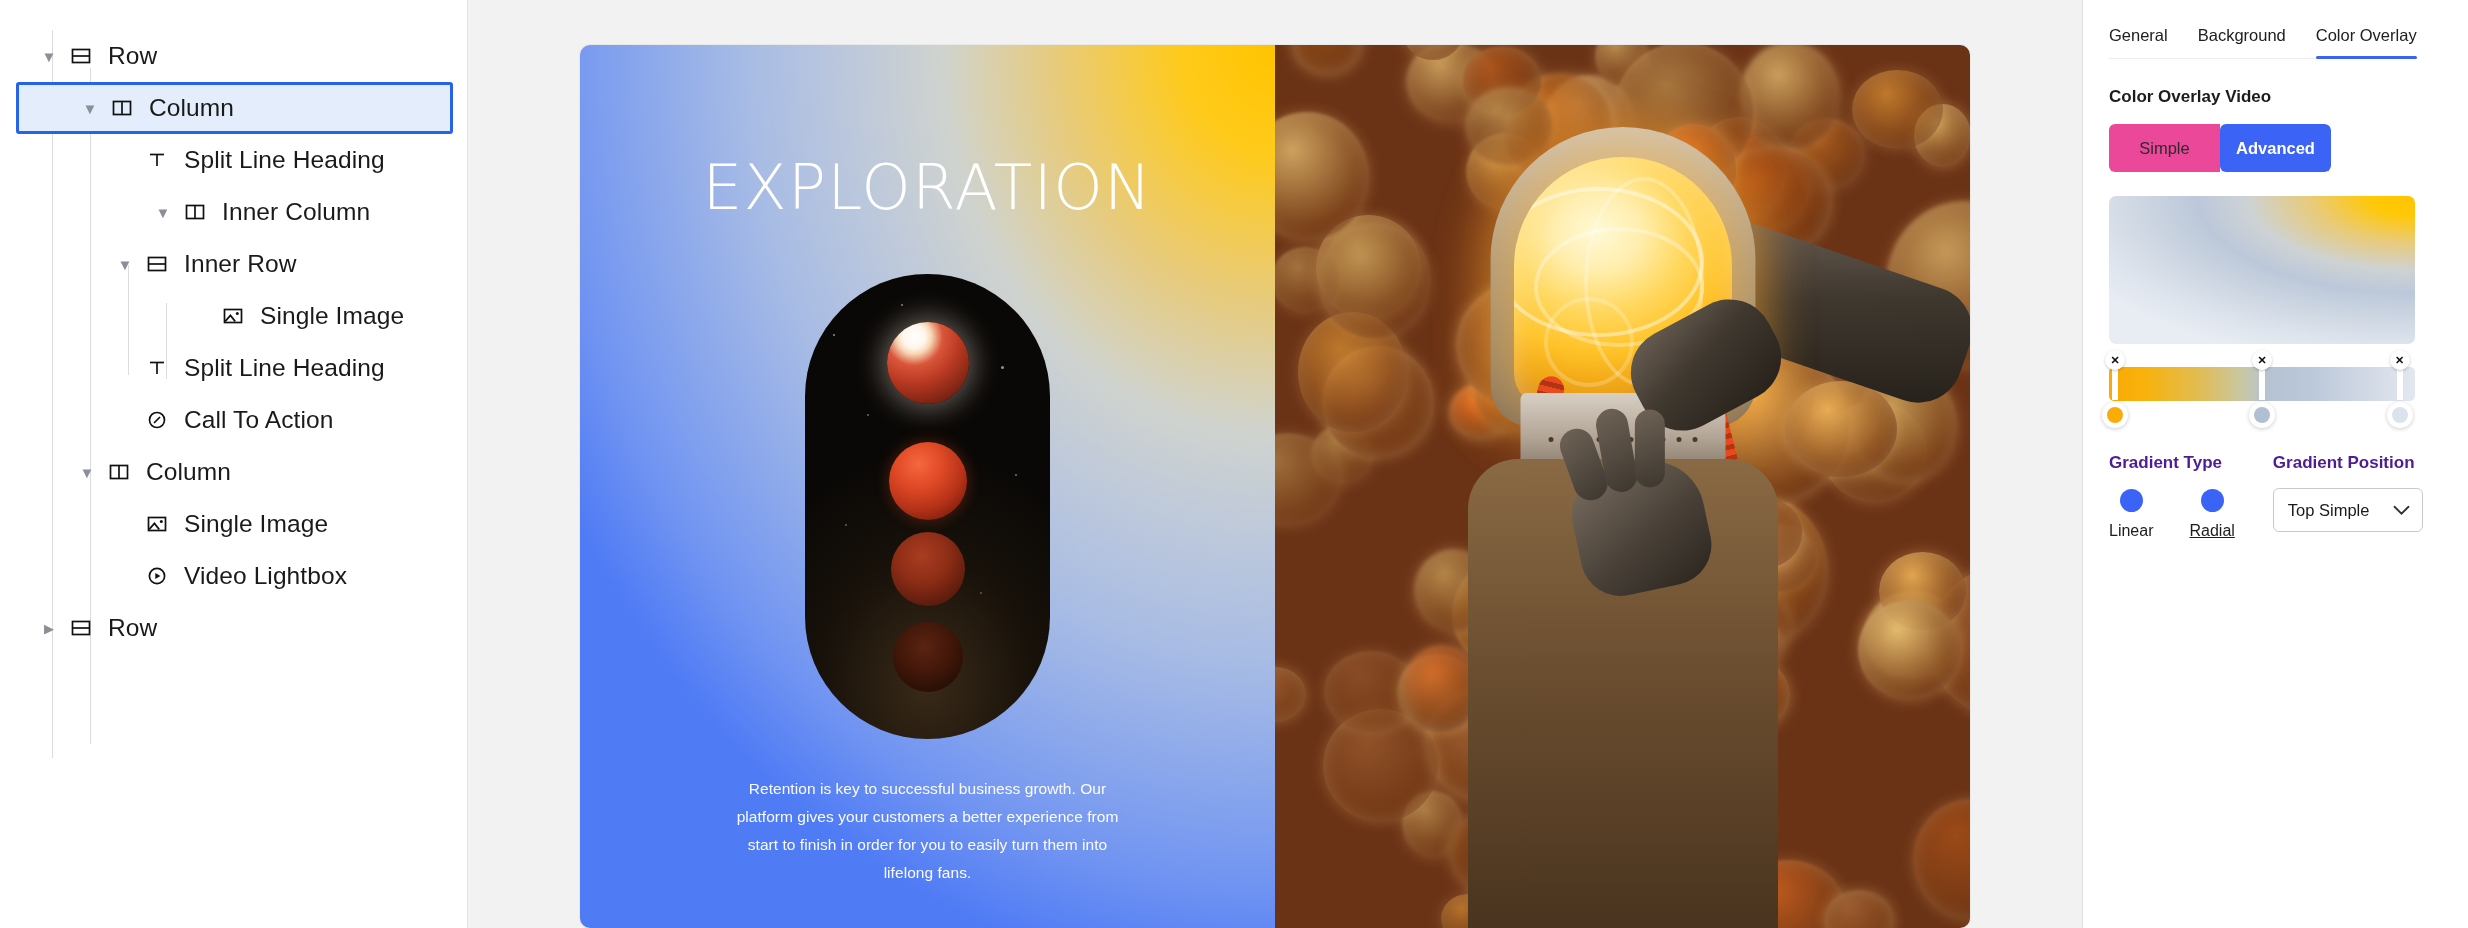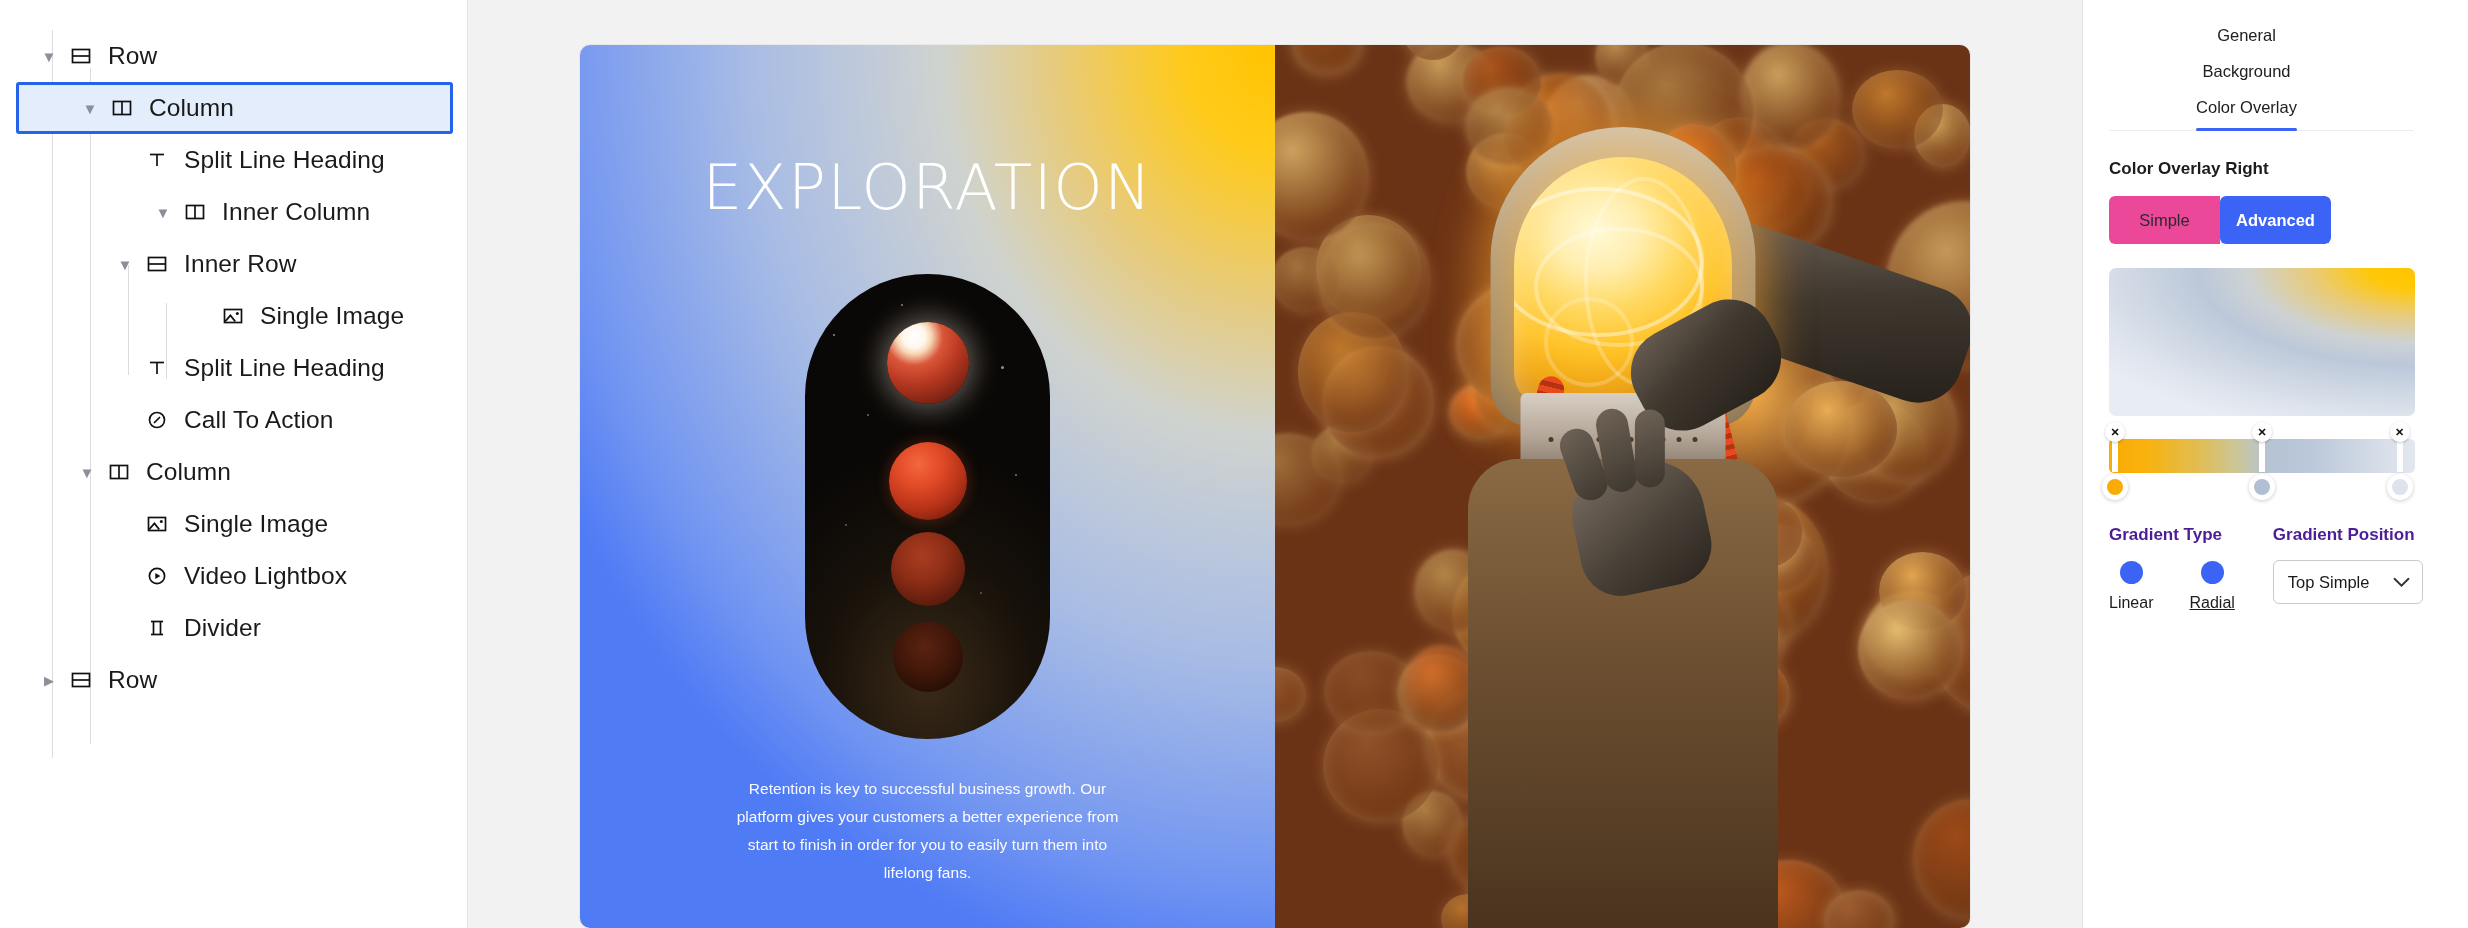--- a/index.html
+++ b/index.html
@@ -198,21 +198,21 @@
     padding: 0 26px;
   }
   .set-head {
     display: flex; align-items: center; justify-content: space-between;
     padding-top: 32px;
   }
   .set-title { font-size: 28px; font-weight: 700; color: #1a1a1a; letter-spacing: -.2px; }
   .head-icons { display: flex; align-items: center; gap: 16px; }
   .ico-btn { width: 26px; height: 26px; display: flex; align-items: center; justify-content: center; color: #333; cursor: pointer; }
 
-  .tabs { display: flex; align-items: center; gap: 0; margin-top: 22px; border-bottom: 1px solid #ececec; flex-direction: column; }
+  .tabs { display: flex; align-items: center; gap: 0; margin-top: 22px; border-bottom: 1px solid #ececec; }
   .tab {
     font-size: 16.5px; color: #202020; padding: 4px 0 13px;
     margin-right: 30px; cursor: pointer; position: relative; white-space: nowrap;
   }
   .tab.active::after {
     content: ""; position: absolute; left: 0; right: 0; bottom: -1px;
     height: 3px; background: #3b63f6; border-radius: 2px;
   }
 
   .field-label { font-size: 17px; font-weight: 700; color: #1c1c1c; margin-top: 28px; }
@@ -388,32 +388,20 @@
         </div>
         <div class="tree-row" style="padding-left: 110px;">
           <span class="caret empty"></span>
           <span class="tree-icon">
             <svg width="22" height="22" viewBox="0 0 22 22">
               <circle cx="11" cy="11" r="7.6" fill="none" stroke="#111" stroke-width="1.7"></circle>
               <path d="M9.3 7.9 L14.4 11 L9.3 14.1 Z" fill="#111"></path>
             </svg>
           </span>
           <span class="tree-label">Video Lightbox</span>
-        </div>
-        <div class="tree-row" style="padding-left: 110px;">
-          <span class="caret empty"></span>
-          <span class="tree-icon">
-            <svg width="22" height="22" viewBox="0 0 22 22">
-              <line x1="5" y1="4.5" x2="17" y2="4.5" stroke="#111" stroke-width="1.7"></line>
-              <line x1="5" y1="17.5" x2="17" y2="17.5" stroke="#111" stroke-width="1.7"></line>
-              <line x1="7.5" y1="4.5" x2="7.5" y2="17.5" stroke="#111" stroke-width="1.7"></line>
-              <line x1="14.5" y1="4.5" x2="14.5" y2="17.5" stroke="#111" stroke-width="1.7"></line>
-            </svg>
-          </span>
-          <span class="tree-label">Divider</span>
         </div>
         <div class="tree-row" style="padding-left: 34px;">
           <span class="caret right"></span>
           <span class="tree-icon">
             <svg width="22" height="22" viewBox="0 0 22 22">
               <rect x="2.5" y="4.5" width="17" height="13" fill="none" stroke="#111" stroke-width="1.7"></rect>
               <line x1="2.5" y1="11" x2="19.5" y2="11" stroke="#111" stroke-width="1.7"></line>
             </svg>
           </span>
           <span class="tree-label">Row</span>
@@ -564,21 +552,21 @@
 
   <div class="settings">
 
 
     <div class="tabs" id="tabs">
         <div class="tab">General</div>
         <div class="tab">Background</div>
         <div class="tab active">Color Overlay</div>
       </div>
 
-    <div class="field-label">Color Overlay Right</div>
+    <div class="field-label">Color Overlay Video</div>
 
     <div class="seg">
       <div class="off">Simple</div>
       <div class="on">Advanced</div>
     </div>
 
     <div class="preview"></div>
 
     <div class="grad-bar-wrap">
       <div class="grad-bar"></div>

